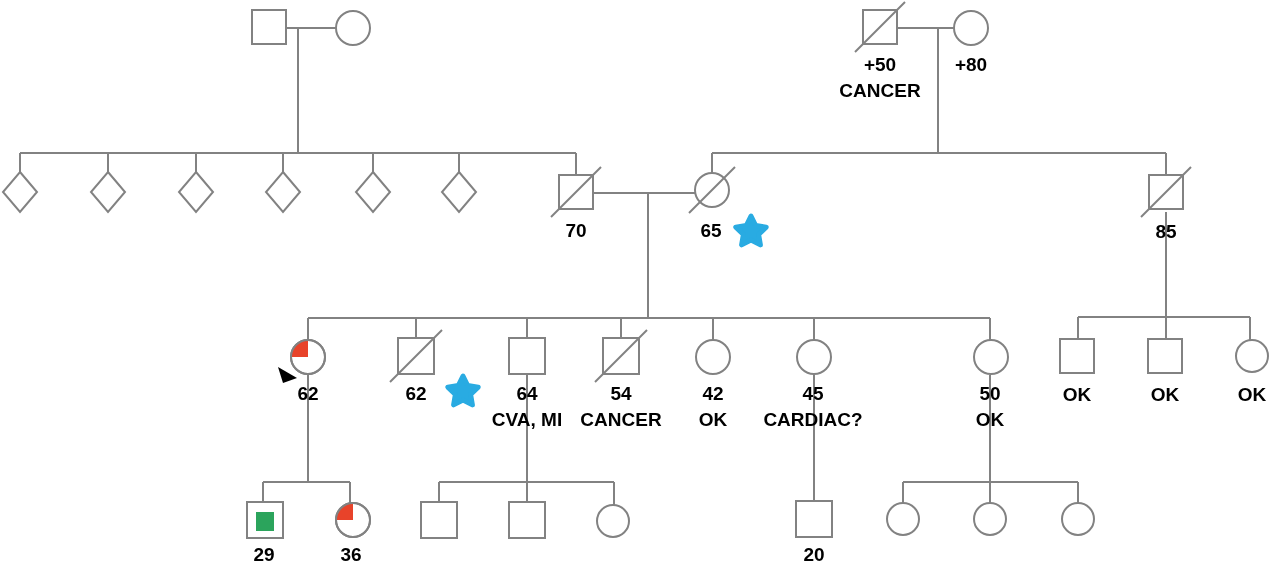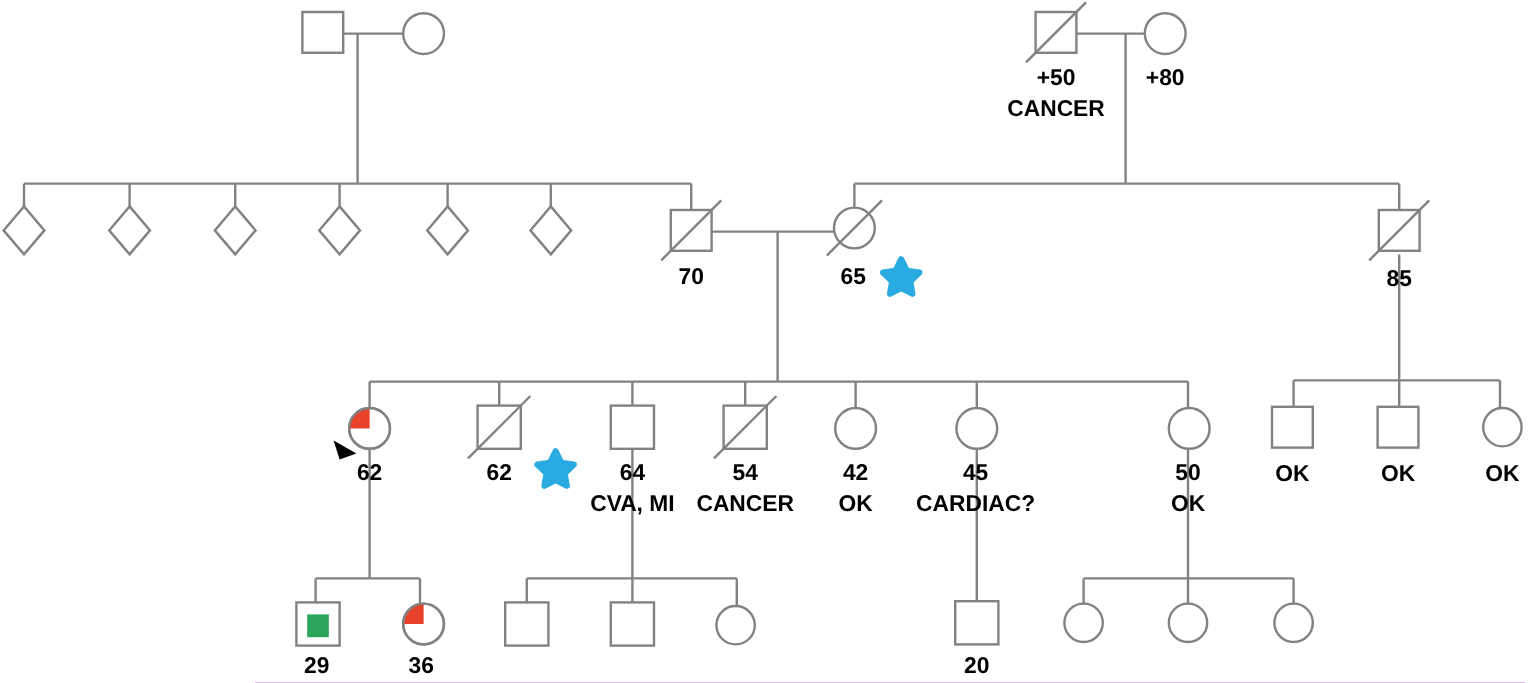--- a/index.html
+++ b/index.html
@@ -1,16 +1,16 @@
 <!DOCTYPE html>
 <html><head>
 <meta charset="utf-8">
 <style>
   html,body{margin:0;padding:0;background:#ffffff;}
-  .stage{position:relative;width:1280px;height:569px;background:#a21caf;overflow:hidden;
+  .stage{position:relative;width:1280px;height:569px;background:#0369a1;overflow:hidden;
          font-family:"Liberation Sans",sans-serif;}
   svg{display:block;}
 </style>
 </head>
 <body>
 
 <div class="stage">
   <svg id="canvas" xmlns="http://www.w3.org/2000/svg" width="1280" height="569" viewBox="0 0 1280 569" style="background: rgb(255, 255, 255);">
       <polyline points="286,28 336,28" fill="none" stroke="#828282" stroke-width="2"></polyline>
       <polyline points="298,28 298,153" fill="none" stroke="#828282" stroke-width="2"></polyline>

